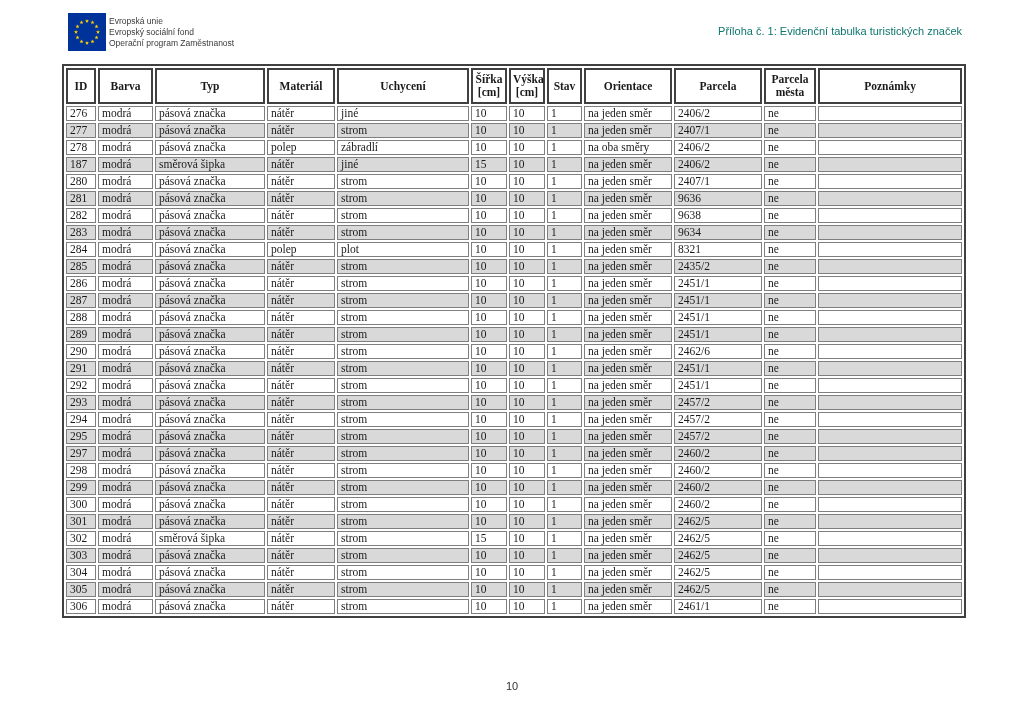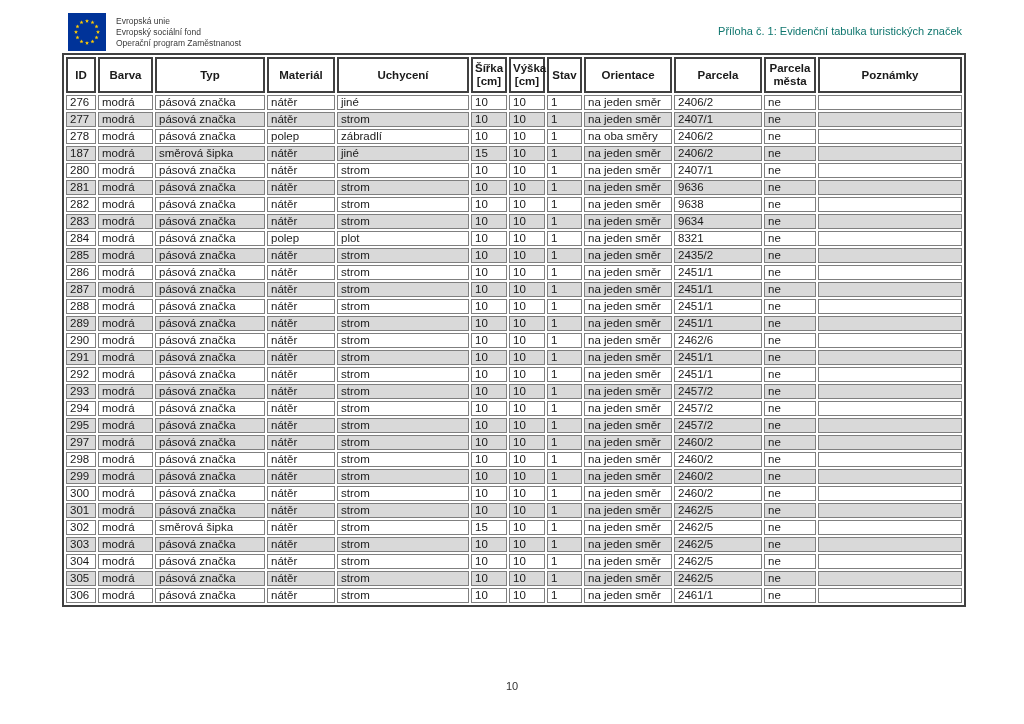--- a/index.html
+++ b/index.html
@@ -1,31 +1,31 @@
 <!DOCTYPE html>
 <html><head>
 <meta charset="utf-8">
 <style>
   * { margin: 0; padding: 0; box-sizing: border-box; }
   html, body { width: 1024px; height: 724px; background: #ffffff;
     font-family: "Liberation Sans", "DejaVu Sans", sans-serif; color: #1a1a1a; }
   .page { position: relative; width: 1024px; height: 724px; background: #fff; overflow: hidden; }
 
   
-  .eu-block { position: absolute; left: 68px; top: 13px; display: flex; align-items: center; gap: 10px; }
+  .eu-block { position: absolute; left: 68px; top: 13px; display: flex; align-items: center; gap: 3px; }
   .eu-flag { width: 38px; height: 38px; display: block; }
   .eu-text { font-size: 8.5px; line-height: 11px; color: #3a3a3a; }
 
   
   .header-right { position: absolute; right: 62px; top: 24px; text-align: right; color: #0f766e; }
   .header-right .line1 { font-size: 11px; line-height: 15px; }
   .header-right .line2 { font-size: 11px; line-height: 15px; font-weight: normal; margin-top: 23px; }
 
   
-  .table-wrap { position: absolute; left: 62px; top: 53px; }
+  .table-wrap { position: absolute; left: 62px; top: 64px; font-family: Liberation Serif, serif; }
   table { border-collapse: separate; border-spacing: 2px; table-layout: fixed;
           width: 900px; border: 2px solid #404040; background: #ffffff; }
   th { border: 2px solid #404040; font-size: 11.5px; font-weight: bold; text-align: center;
        vertical-align: middle; height: 36px; line-height: 13px; white-space: pre-line;
        background: #ffffff; padding: 1px 2px; }
   td { border: 1px solid #7f7f7f; font-size: 11.5px; line-height: 13px; height: 15px;
        padding: 0 3px; vertical-align: middle; white-space: nowrap; overflow: hidden; }
   tr.stripe td { background: #d9d9d9; }
   tr.plain td  { background: #ffffff; }
   td.num-id { text-align: left; padding-right: 2px; }

